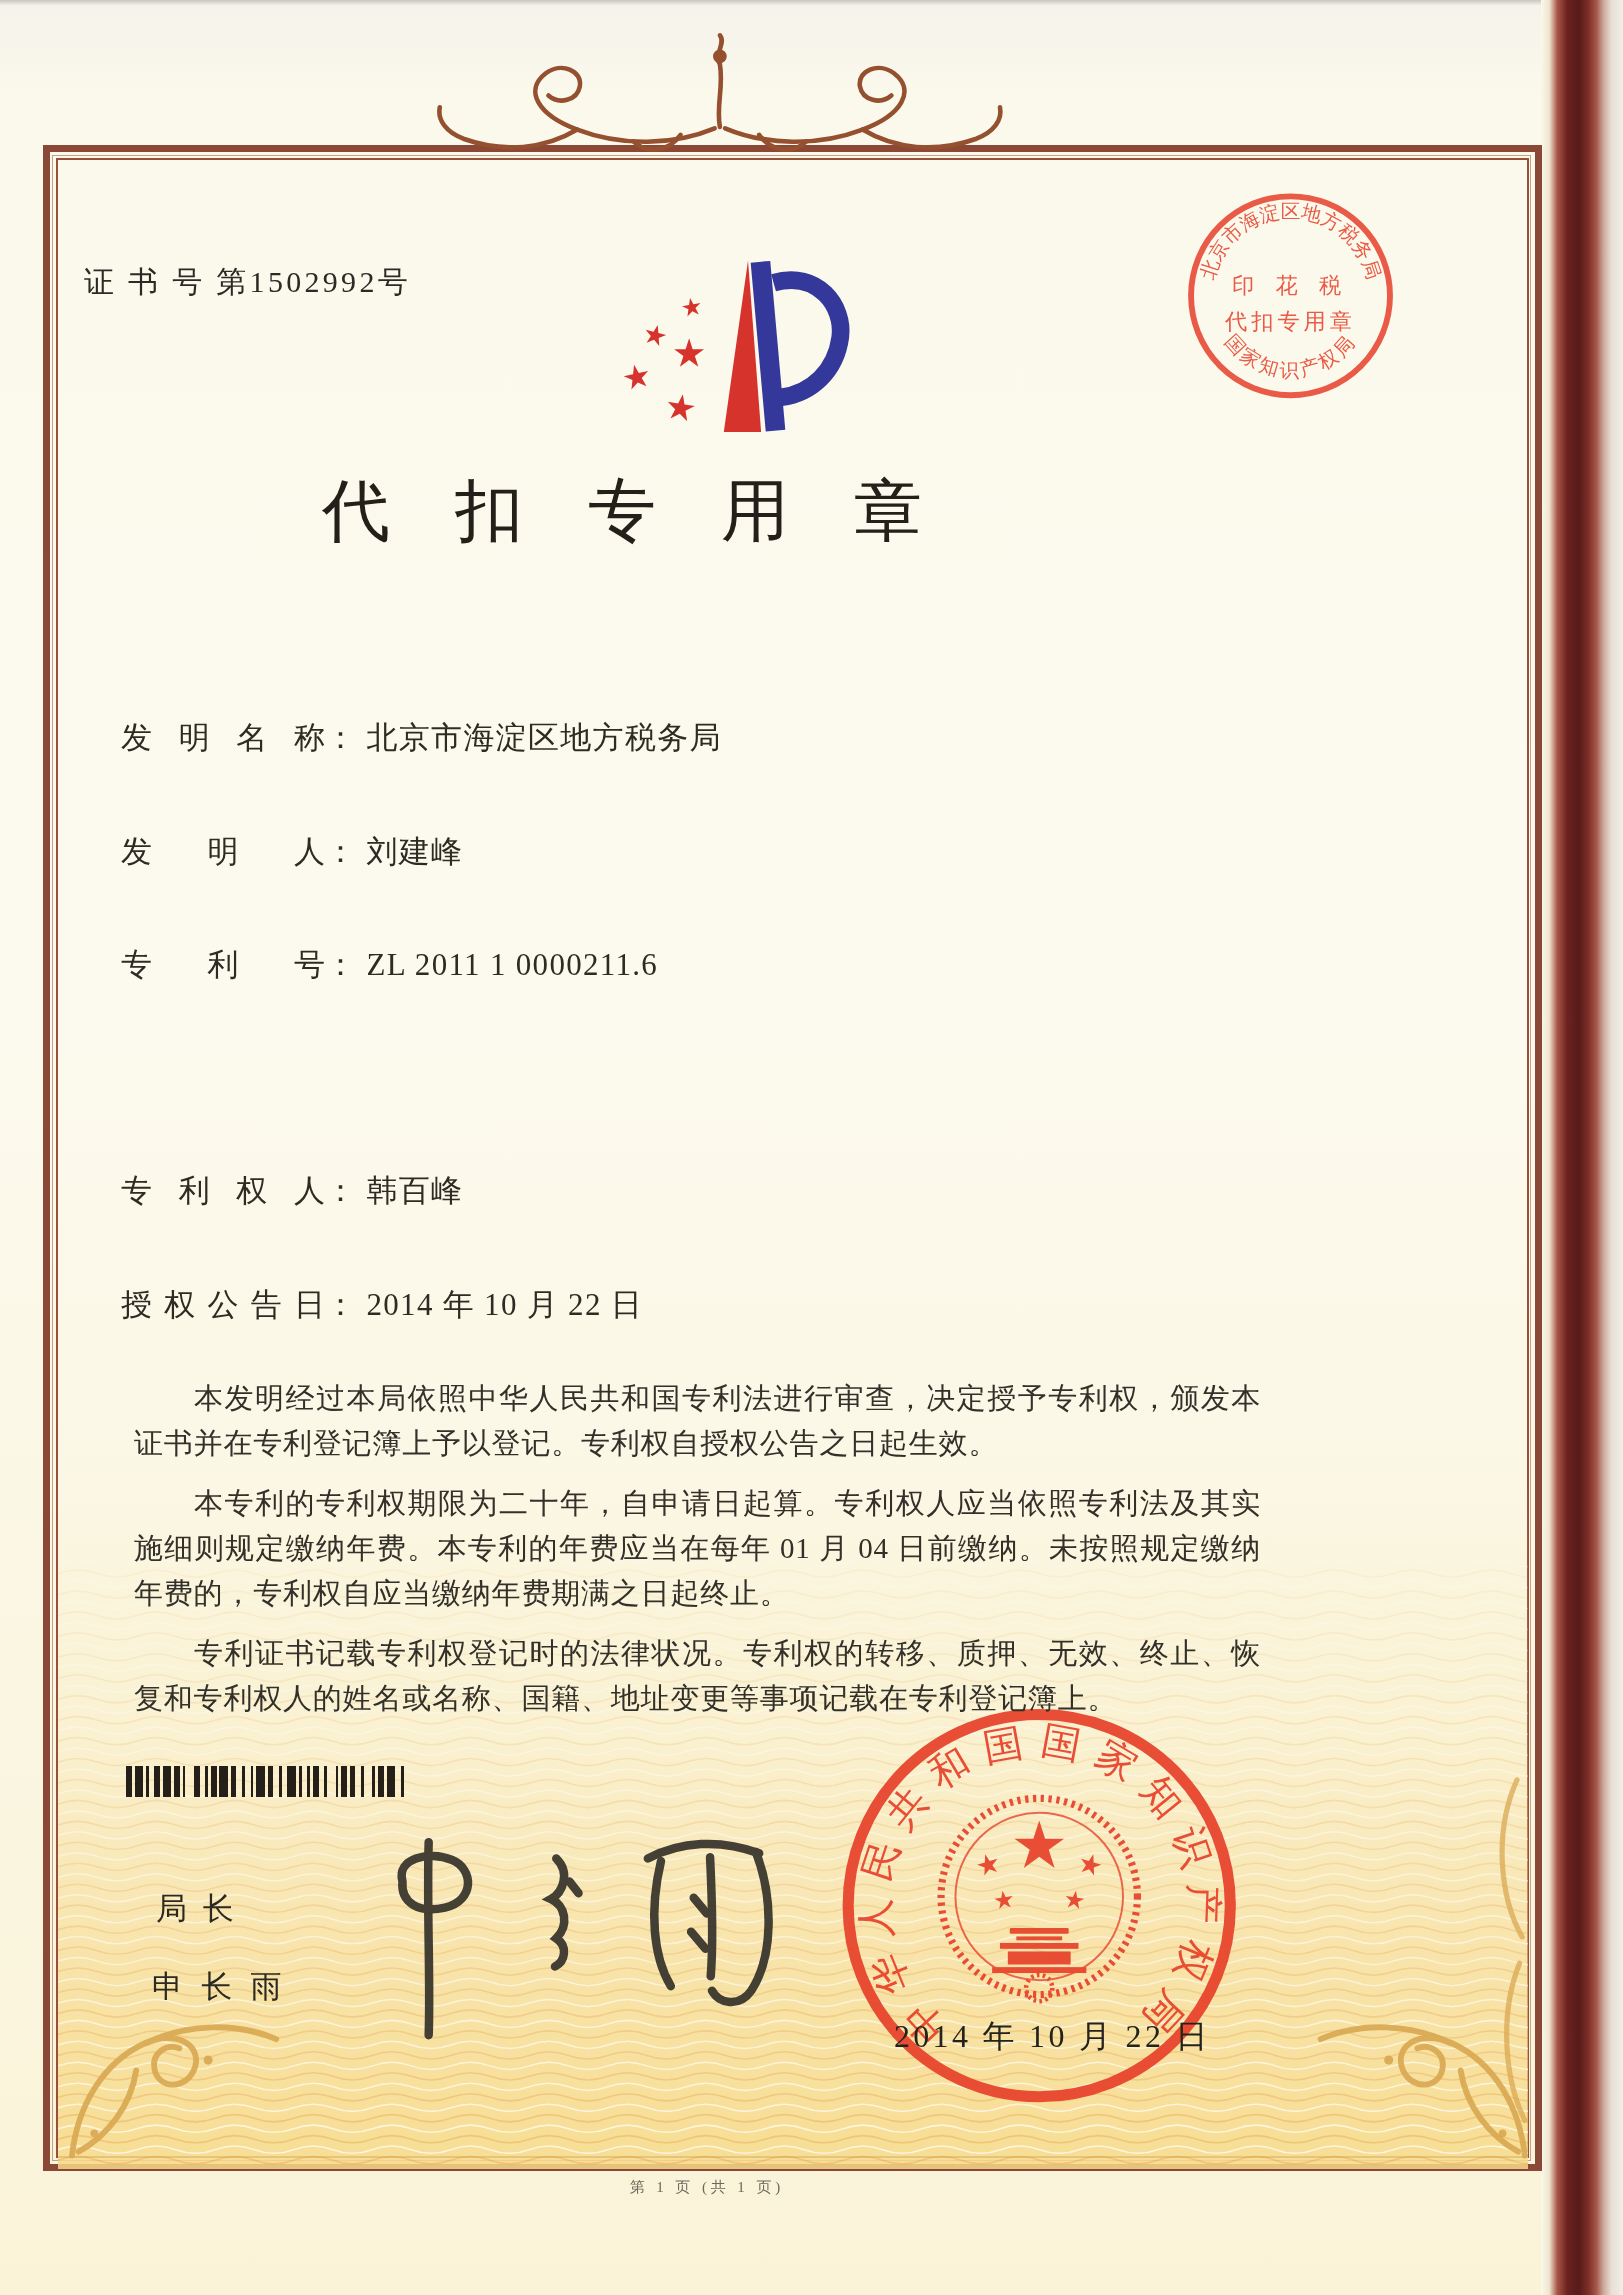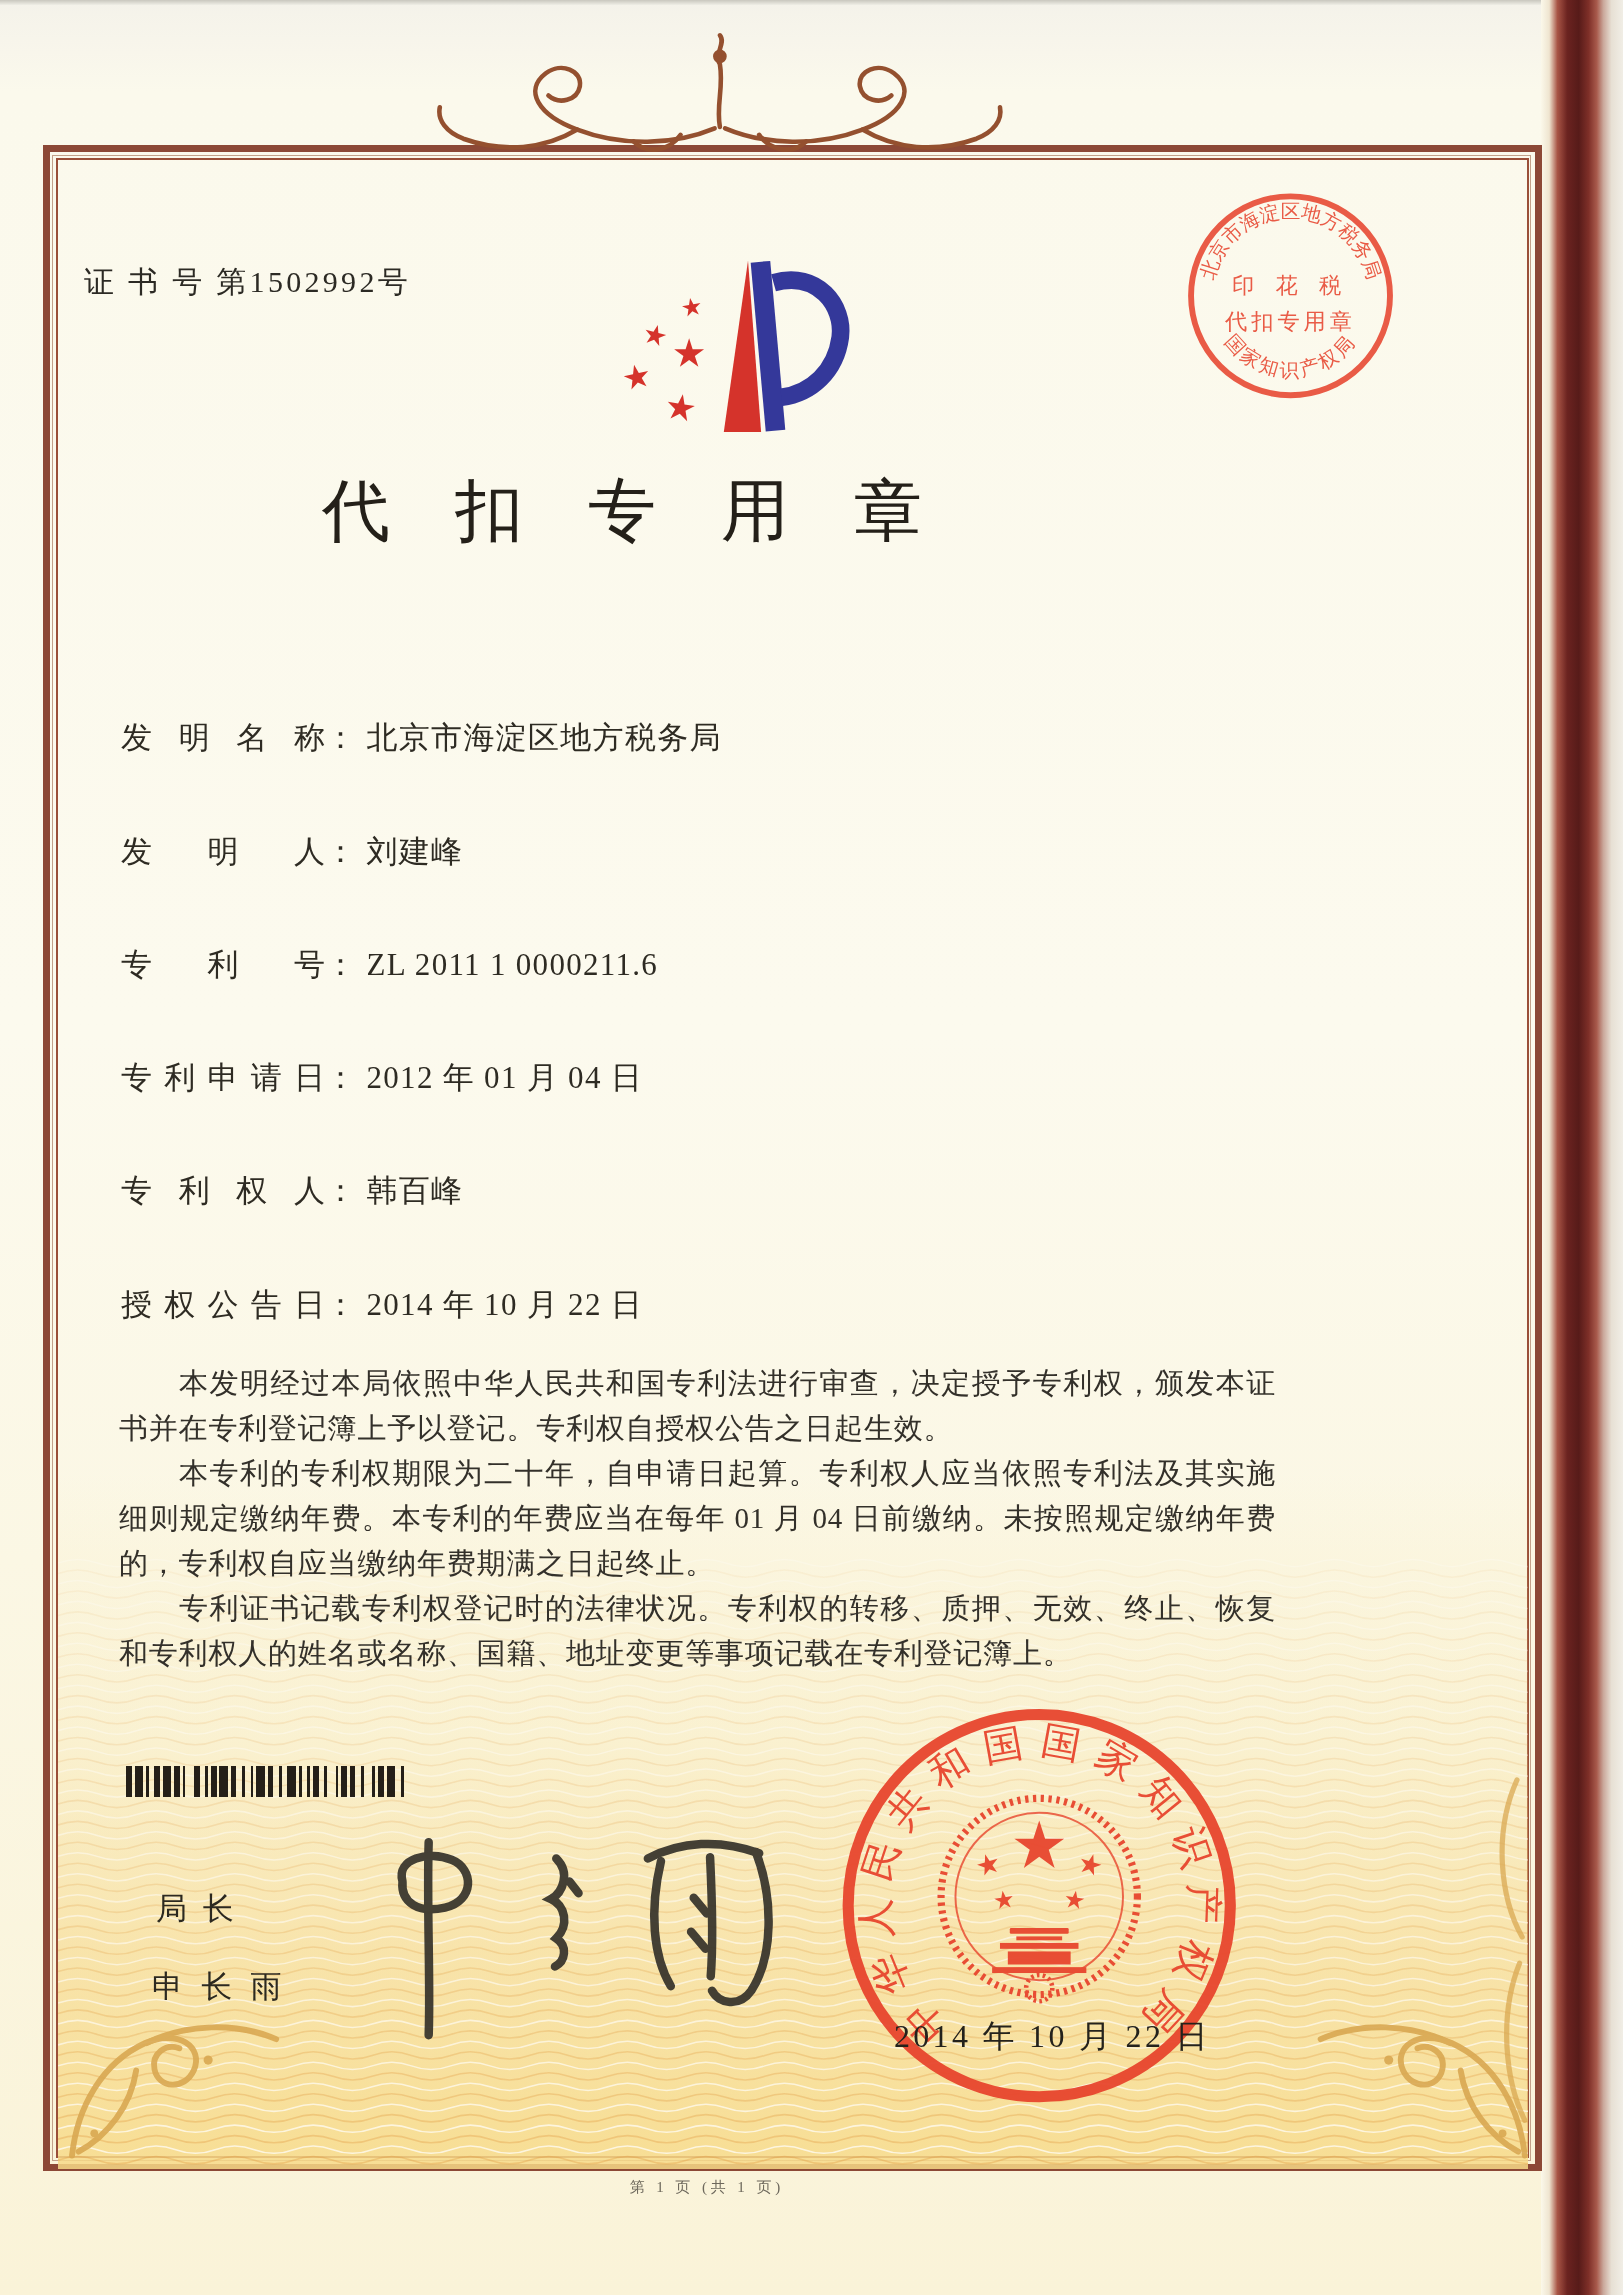--- a/index.html
+++ b/index.html
@@ -30,21 +30,21 @@
     color:#2c2a24;white-space:nowrap;}
   .title{position:absolute;left:322px;top:466px;font-size:68px;letter-spacing:65px;
     color:#242019;white-space:nowrap;font-weight:400;}
   .field-row{position:absolute;left:121px;font-size:31px;white-space:nowrap;color:#2e2b23;}
   .field-label{display:inline-block;width:204px;text-align:justify;text-align-last:justify;
     vertical-align:top;}
   .field-colon{display:inline-block;}
   .field-value{display:inline-block;margin-left:10.5px;letter-spacing:1.3px;}
   .body-text{position:absolute;left:119px;top:1361px;width:1157px;font-size:29px;
     line-height:45px;text-align:justify;color:#33302a;letter-spacing:0.8px;}
-  .body-text p{margin:0;text-indent:60px;}
+  .body-text p{margin:15px;text-indent:60px;}
   .barcode{position:absolute;left:126px;top:1766px;width:281px;height:31px;display:flex;}
   .barcode div{height:100%;}
   .officer-title{position:absolute;left:156px;top:1888px;font-size:31px;letter-spacing:15.7px;color:#2c2920;}
   .officer-name{position:absolute;left:152px;top:1966px;font-size:31px;letter-spacing:18.3px;color:#2c2920;}
   .seal-date{position:absolute;left:894px;top:2015px;font-size:32px;letter-spacing:3.3px;
     color:#24221c;white-space:nowrap;}
   .footer{position:absolute;left:0;top:2178px;width:1414px;text-align:center;
     font-size:15px;letter-spacing:3.9px;color:#6d685c;}
   svg text{font-family:"Liberation Serif","DejaVu Serif",serif;}
 </style>
@@ -227,23 +227,20 @@
 
   <div class="field-row" style="top:717px">
     <span class="field-label">发明名称</span><span class="field-colon">：</span><span class="field-value">北京市海淀区地方税务局</span>
   </div>
   <div class="field-row" style="top:831px">
     <span class="field-label">发明人</span><span class="field-colon">：</span><span class="field-value">刘建峰</span>
   </div>
   <div class="field-row" style="top:944px">
     <span class="field-label">专利号</span><span class="field-colon">：</span><span class="field-value">ZL 2011 1 0000211.6</span>
   </div>
-  <div class="field-row" style="top:1057px">
-    <span class="field-label">专利申请日</span><span class="field-colon">：</span><span class="field-value">2012 年 01 月 04 日</span>
-  </div>
   <div class="field-row" style="top:1170px">
     <span class="field-label">专利权人</span><span class="field-colon">：</span><span class="field-value">韩百峰</span>
   </div>
   <div class="field-row" style="top:1284px">
     <span class="field-label">授权公告日</span><span class="field-colon">：</span><span class="field-value">2014 年 10 月 22 日</span>
   </div>
 
   <div class="body-text">
     <p>本发明经过本局依照中华人民共和国专利法进行审查，决定授予专利权，颁发本证书并在专利登记簿上予以登记。专利权自授权公告之日起生效。</p>
     <p>本专利的专利权期限为二十年，自申请日起算。专利权人应当依照专利法及其实施细则规定缴纳年费。本专利的年费应当在每年 01 月 04 日前缴纳。未按照规定缴纳年费的，专利权自应当缴纳年费期满之日起终止。</p>

